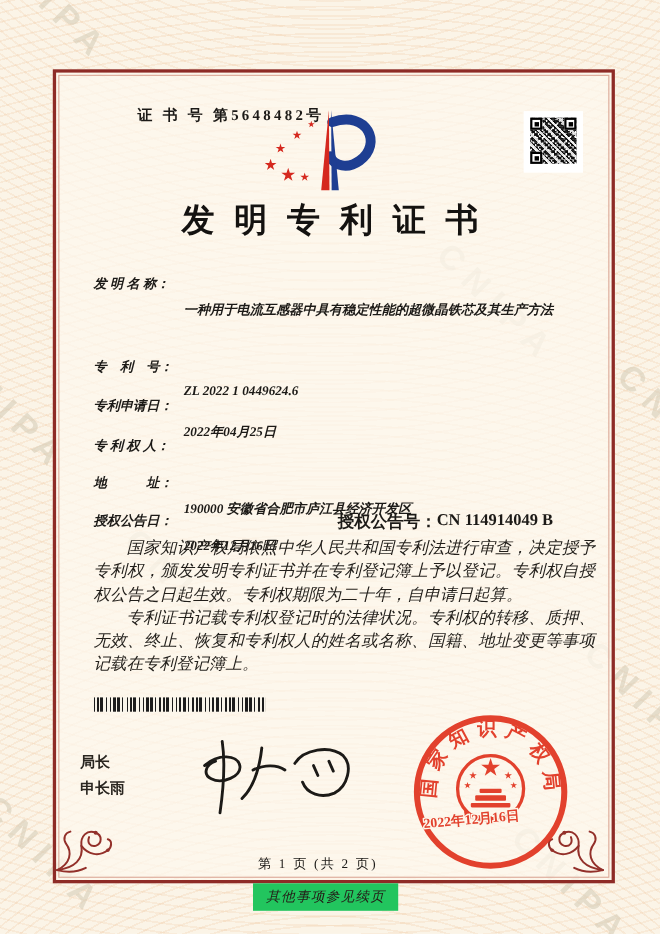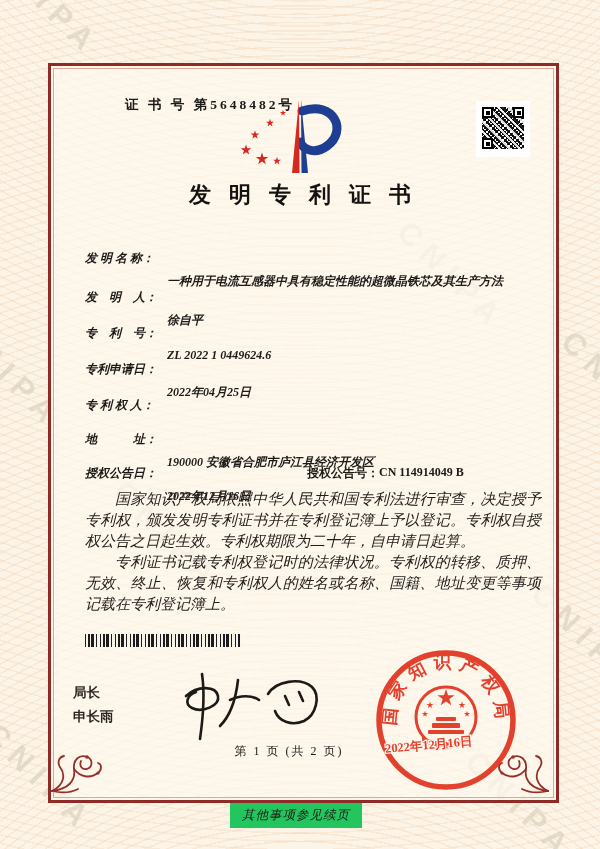--- a/index.html
+++ b/index.html
@@ -57,28 +57,28 @@
       repeating-linear-gradient(45deg, rgba(255,255,255,0) 0 5px, rgba(255,255,255,.85) 5px 7px),
       repeating-conic-gradient(rgba(10,10,10,.9) 0 25%, rgba(0,0,0,0) 0 50%) 1px 2px/6px 6px,
       repeating-conic-gradient(#0a0a0a 0 25%, #fff 0 50%) 0 0/4px 4px;
   }
   .qr .f{position:absolute;width:11px;height:11px;border:2px solid #000;background:#fff;box-sizing:border-box;}
   .qr .f::after{content:"";position:absolute;inset:1.5px;background:#000;}
   .qr .f.tl{left:0;top:0}.qr .f.tr{right:0;top:0}.qr .f.bl{left:0;bottom:0}
   
   .title{
     position:absolute;left:0;right:0;top:180px;z-index:4;text-align:center;
-    font-size:22px;font-weight:700;letter-spacing:18px;text-indent:18px;color:#141210;
+    font-size:30px;font-weight:700;letter-spacing:18px;text-indent:18px;color:#141210;
   }
   
   .row{position:absolute;left:85px;z-index:4;display:flex;font-size:12px;font-weight:600;white-space:nowrap;font-style:italic;}
   .row .lbl{display:inline-block;min-width:80px;}
   .row .val{margin-left:2px;margin-top:23px;}
   .r0{top:250px}.r1{top:289px}.r2{top:325px}.r3{top:361px}.r4{top:397px}.r5{top:431px}.r6{top:465px}
-  .row2nd{position:absolute;left:307px;top:465px;z-index:4;display:flex;font-size:12px;font-weight:600;white-space:nowrap;}
+  .row2nd{position:absolute;left:307px;top:465px;z-index:4;display:flex;font-size:15px;font-weight:600;white-space:nowrap;}
   
   .legal{
     position:absolute;left:85px;top:489px;width:456px;z-index:4;
     font-size:15px;line-height:21px;text-align:justify;font-style:italic;color:#211e1a;
   }
   .legal p{margin:0;text-indent:2em;}
   
   .barcode{
     position:absolute;left:85px;top:634px;width:156px;height:13px;z-index:4;
     background:repeating-linear-gradient(90deg,
@@ -88,21 +88,21 @@
   
   .signer{
     position:absolute;left:73px;top:681px;z-index:4;
     font-family:"Liberation Sans","DejaVu Sans",sans-serif;
     font-size:13.5px;font-weight:700;line-height:24px;color:#2a2620;
   }
   .signature{position:absolute;left:172px;top:666px;z-index:4;}
   
   .seal{position:absolute;left:367px;top:641px;z-index:6;opacity:.93;}
   
-  .page-no{position:absolute;left:0;right:22px;top:743px;z-index:4;text-align:center;font-size:12px;letter-spacing:2px;}
+  .page-no{position:absolute;left:0;right:22px;top:777px;z-index:4;text-align:center;font-size:12px;letter-spacing:2px;}
   .footer-note{
     position:absolute;left:230px;top:803px;z-index:4;background:#22c55e;
     padding:4px 12px;font-size:12.5px;font-style:italic;letter-spacing:1px;color:#242019;
   }
 </style>
 </head>
 <body>
 
 <div class="page">
 
@@ -163,24 +163,20 @@
         <div class="f tr"></div>
         <div class="f bl"></div>
     </div>
   </div>
 
   <div class="title">发明专利证书</div>
 
   <div class="row r0">
     <span class="lbl">发 明 名 称：</span>
     <span class="val">一种用于电流互感器中具有稳定性能的超微晶铁芯及其生产方法</span>
-  </div>
-  <div class="row r1">
-    <span class="lbl">发　明　人：</span>
-    <span class="val">徐自平</span>
   </div>
   <div class="row r2">
     <span class="lbl">专　利　号：</span>
     <span class="val">ZL 2022 1 0449624.6</span>
   </div>
   <div class="row r3">
     <span class="lbl">专利申请日：</span>
     <span class="val">2022年04月25日</span>
   </div>
   <div class="row r4">

